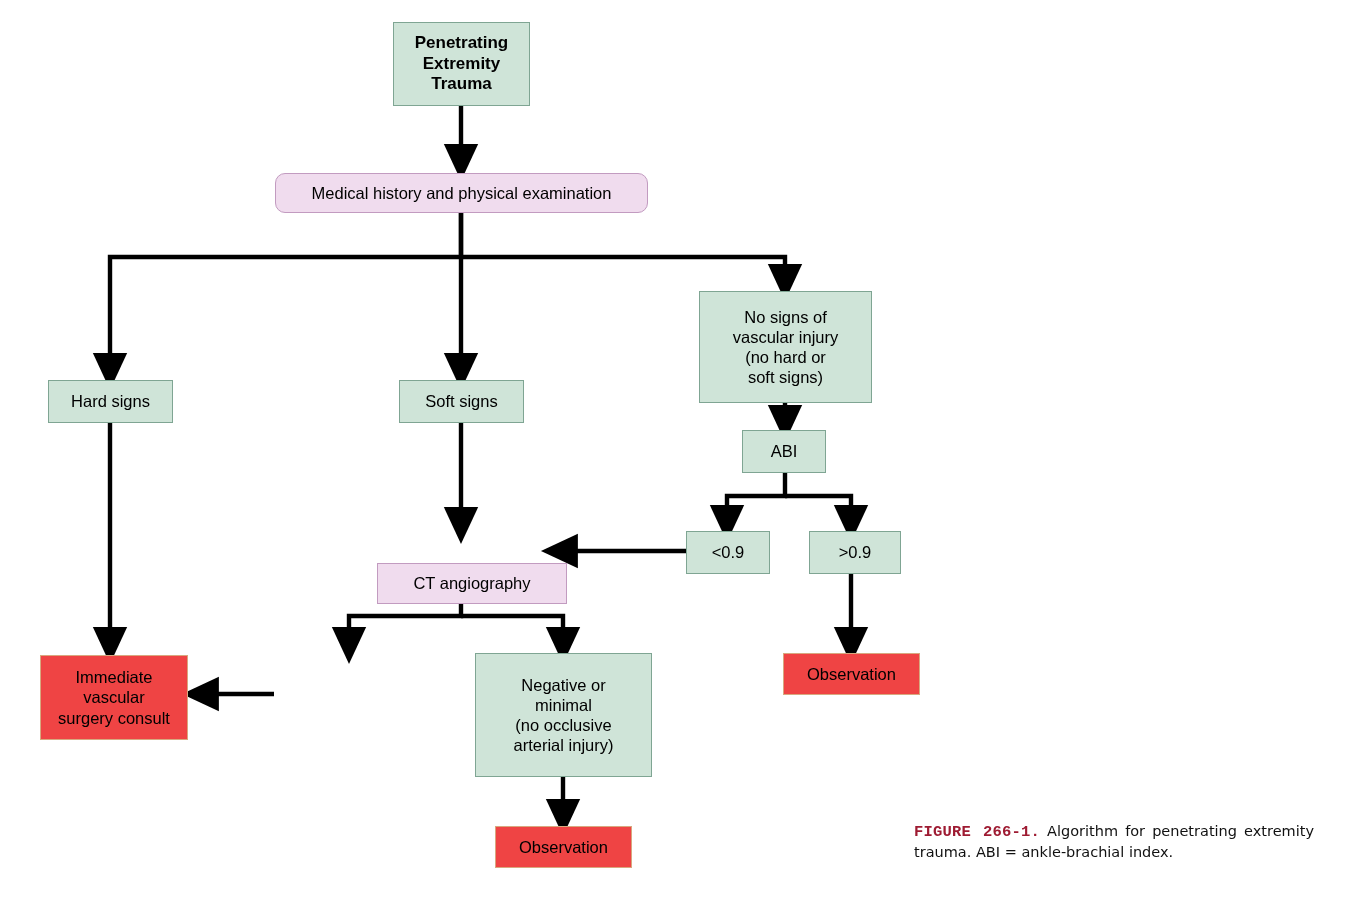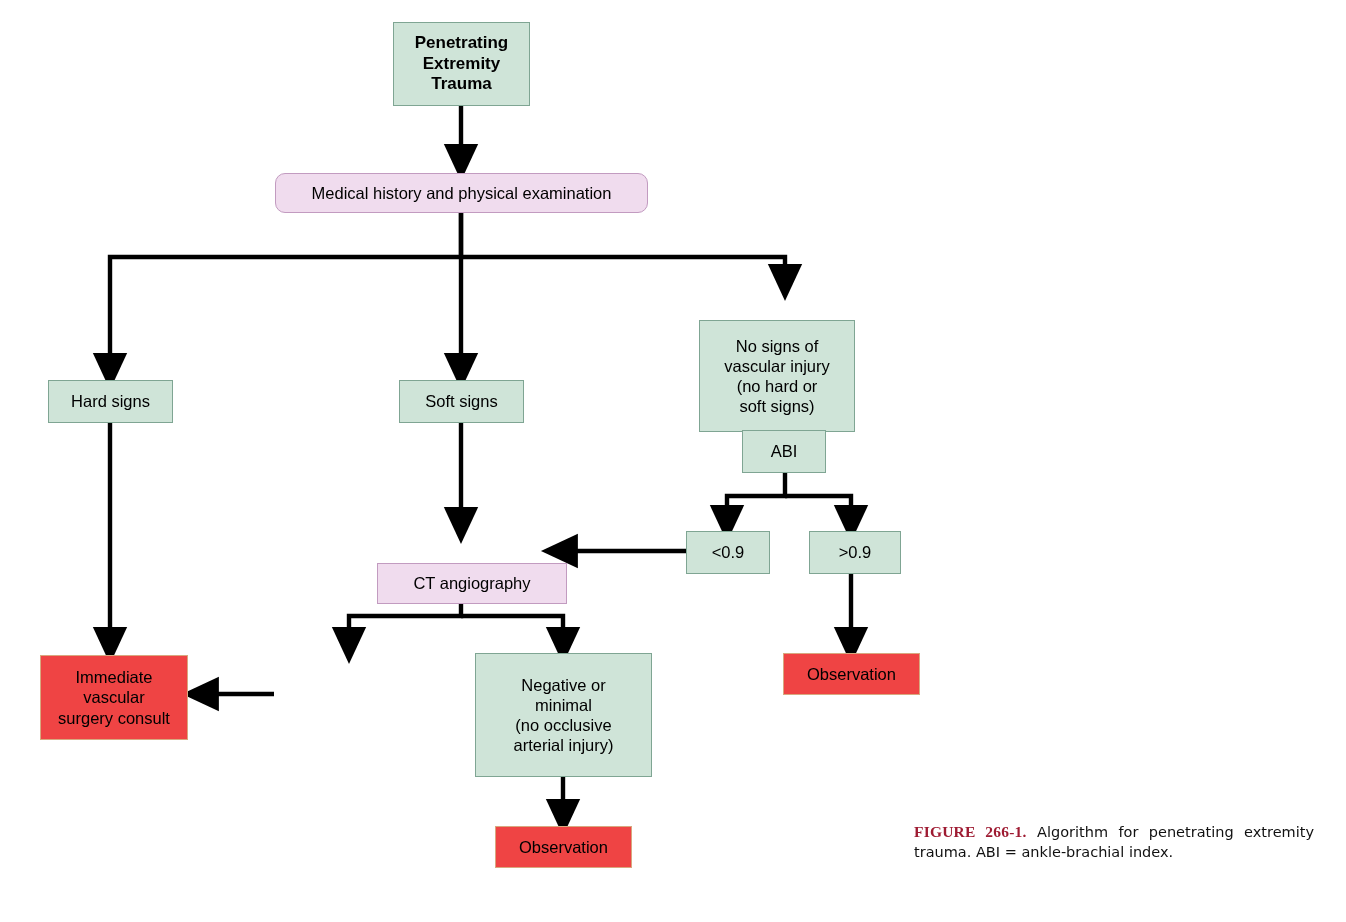--- a/index.html
+++ b/index.html
@@ -62,21 +62,21 @@
     width: 400px;
     font-family: "DejaVu Sans", sans-serif;
     font-size: 14.5px;
     line-height: 1.35;
     text-align: justify;
     color: #111111;
   }
   #caption .figlabel {
     color: #9e1b32;
     font-weight: bold;
-    font-family: Liberation Serif, serif;
+    font-family: Liberation Mono, monospace;
     font-size: 15.5px;
     letter-spacing: 0.2px;
   }
 </style>
 </head>
 <body>
 
 <div id="stage">
 
   <svg id="edges" viewBox="0 0 1346 922">
@@ -122,21 +122,21 @@
   <div class="node green bold" style="left:393px; top:22px; width:137px; height:84px;">Penetrating
 Extremity
 Trauma</div>
 
   <div class="node pink" style="left:275px; top:173px; width:373px; height:40px;border-radius:10px;">Medical history and physical examination</div>
 
   <div class="node green" style="left:48px; top:380px; width:125px; height:43px;">Hard signs</div>
 
   <div class="node green" style="left:399px; top:380px; width:125px; height:43px;">Soft signs</div>
 
-  <div class="node green" style="left:699px; top:291px; width:156px; height:112px;margin-top:29px;">No signs of
+  <div class="node green" style="left:699px; top:291px; width:173px; height:112px;">No signs of
 vascular injury
 (no hard or
 soft signs)</div>
 
   <div class="node green" style="left:742px; top:430px; width:84px; height:43px;">ABI</div>
 
   <div class="node green" style="left:686px; top:531px; width:84px; height:43px;">&lt;0.9</div>
 
   <div class="node green" style="left:809px; top:531px; width:92px; height:43px;">&gt;0.9</div>
 

